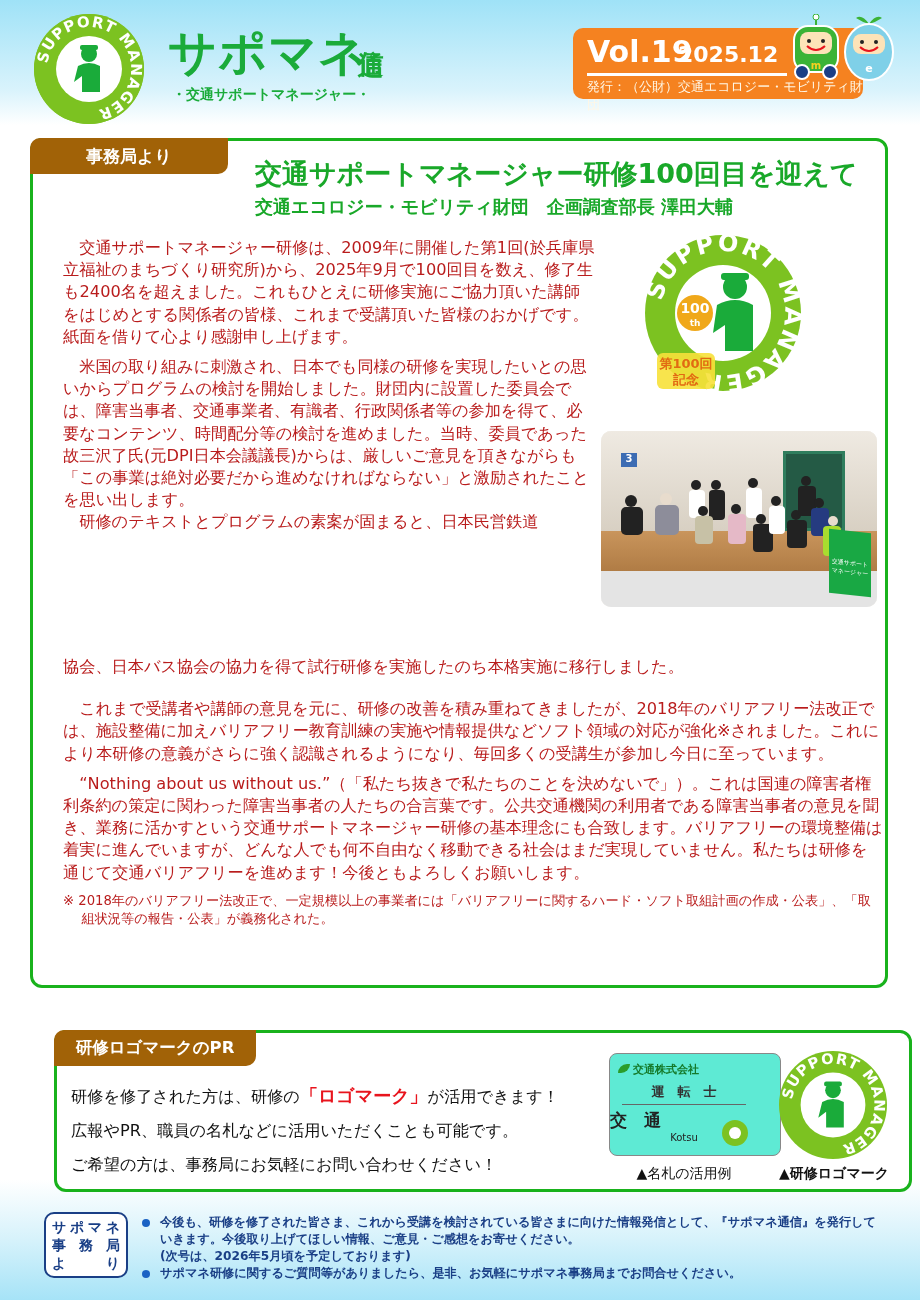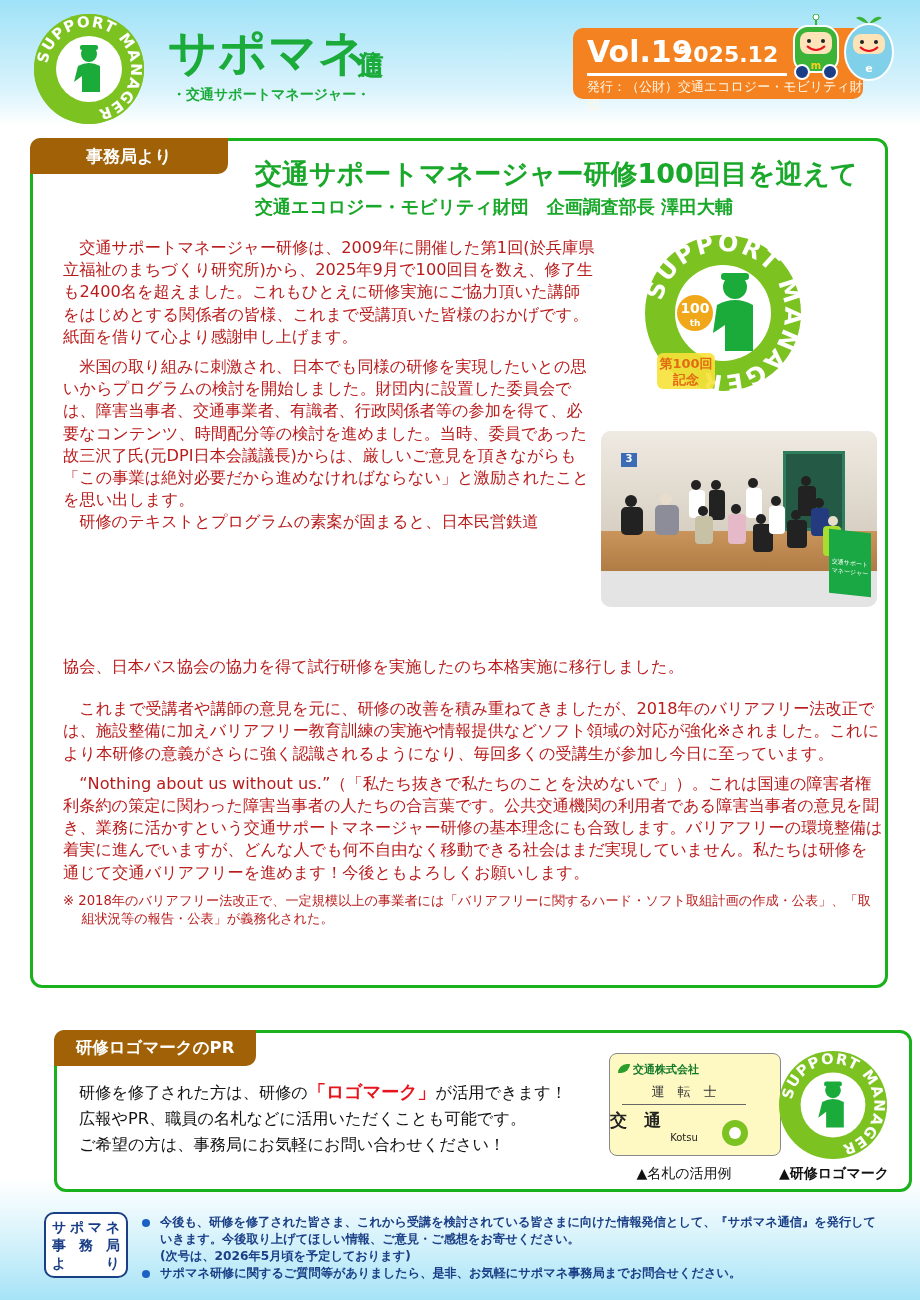--- a/index.html
+++ b/index.html
@@ -188,31 +188,31 @@
         <circle cx="222" cy="50" r="5" fill="#e8dccd"></circle>
           <rect x="212" y="55" width="18" height="30" rx="4" fill="#a8dd2f"></rect>
       </g>
     </svg>
     <div class="abs" style="left:228px;top:100px;width:42px;height:64px;background:#19a844;color:#fff;font-size:6px;text-align:center;padding-top:28px;transform:skewY(6deg);">交通サポートマネージャー</div>
   </div>
 </div>
 
 <div class="abs section-box" style="left:30px;top:1030px;width:858px;height:162px;margin-left:24px;">
   <div class="abs section-tab" style="left:-3px;top:-3px;width:202px;height:36px;font-size:16.5px;">研修ロゴマークのPR</div>
-  <div class="abs" style="left:22px;top:46px;font-size:16.2px;line-height:26px;width:560px;">
+  <div class="abs" style="left:14px;top:46px;font-size:16.2px;line-height:34px;width:560px;">
     <div><span>研修を修了された方は、研修の</span><span class="red">「ロゴマーク」</span><span>が活用できます！</span></div>
     <div>広報やPR、職員の名札などに活用いただくことも可能です。</div>
     <div>ご希望の方は、事務局にお気軽にお問い合わせください！</div>
   </div>
 
-  <div class="abs" style="left:552px;top:20px;width:172px;height:103px;border:1.5px solid #888;border-radius:8px;background:#fef9c3;">
+  <div class="abs" style="left:552px;top:20px;width:172px;height:103px;border:1.5px solid #888;border-radius:8px;background:#5eead4;">
     <div class="abs" style="left:8px;top:8px;font-size:11px;font-weight:bold;color:#157a2a;">
       <span style="display:inline-block;width:12px;height:9px;background:#2a9d2a;border-radius:9px 0 9px 0;margin-right:3px;"></span><span>交通株式会社</span>
     </div>
-    <div class="abs" style="left:0;top:29px;width:148px;text-align:center;font-size:13px;font-weight:normal;color:#333;">運　転　士</div>
+    <div class="abs" style="left:0;top:29px;width:148px;text-align:center;font-size:13px;font-weight:bold;color:#333;">運　転　士</div>
     <div class="abs" style="left:12px;top:50px;width:124px;height:1px;background:#666;"></div>
     <div class="abs" style="left:0;top:55px;width:148px;font-size:17px;font-weight:bold;color:#222;">交　通</div>
     <div class="abs" style="left:0;top:78px;width:148px;text-align:center;font-size:10px;color:#222;">Kotsu</div>
     <div class="abs" style="left:112px;top:66px;width:26px;height:26px;border-radius:50%;background:#7cc221;">
       <div style="position:absolute;left:7px;top:7px;width:12px;height:12px;border-radius:50%;background:#fff;"></div>
     </div>
   </div>
   <div class="abs caption" style="left:552px;top:132px;width:150px;">▲名札の活用例</div>
 
   <div class="abs" style="left:722px;top:18px;">

